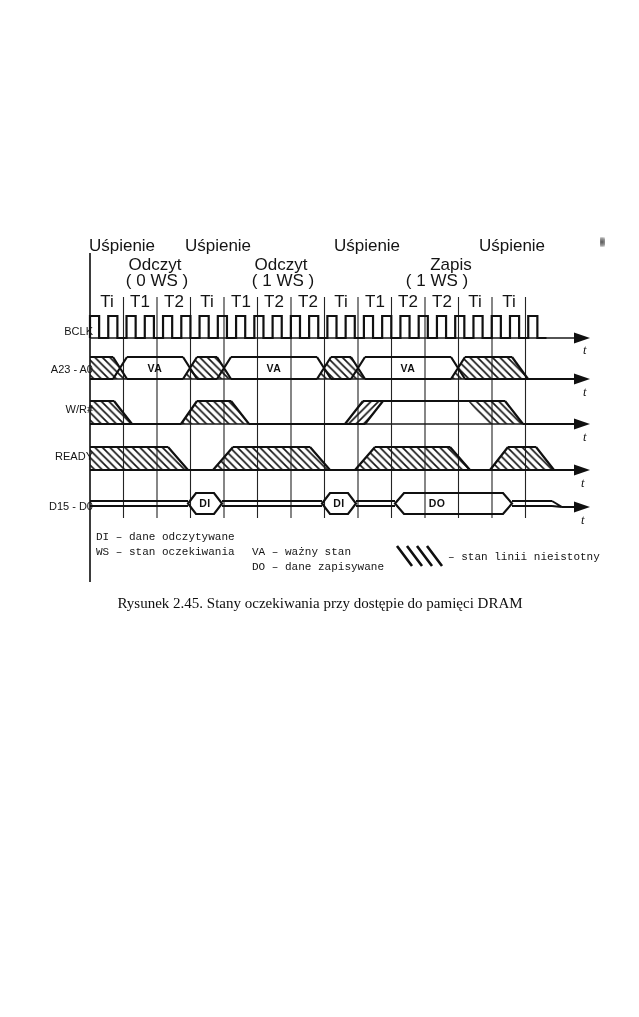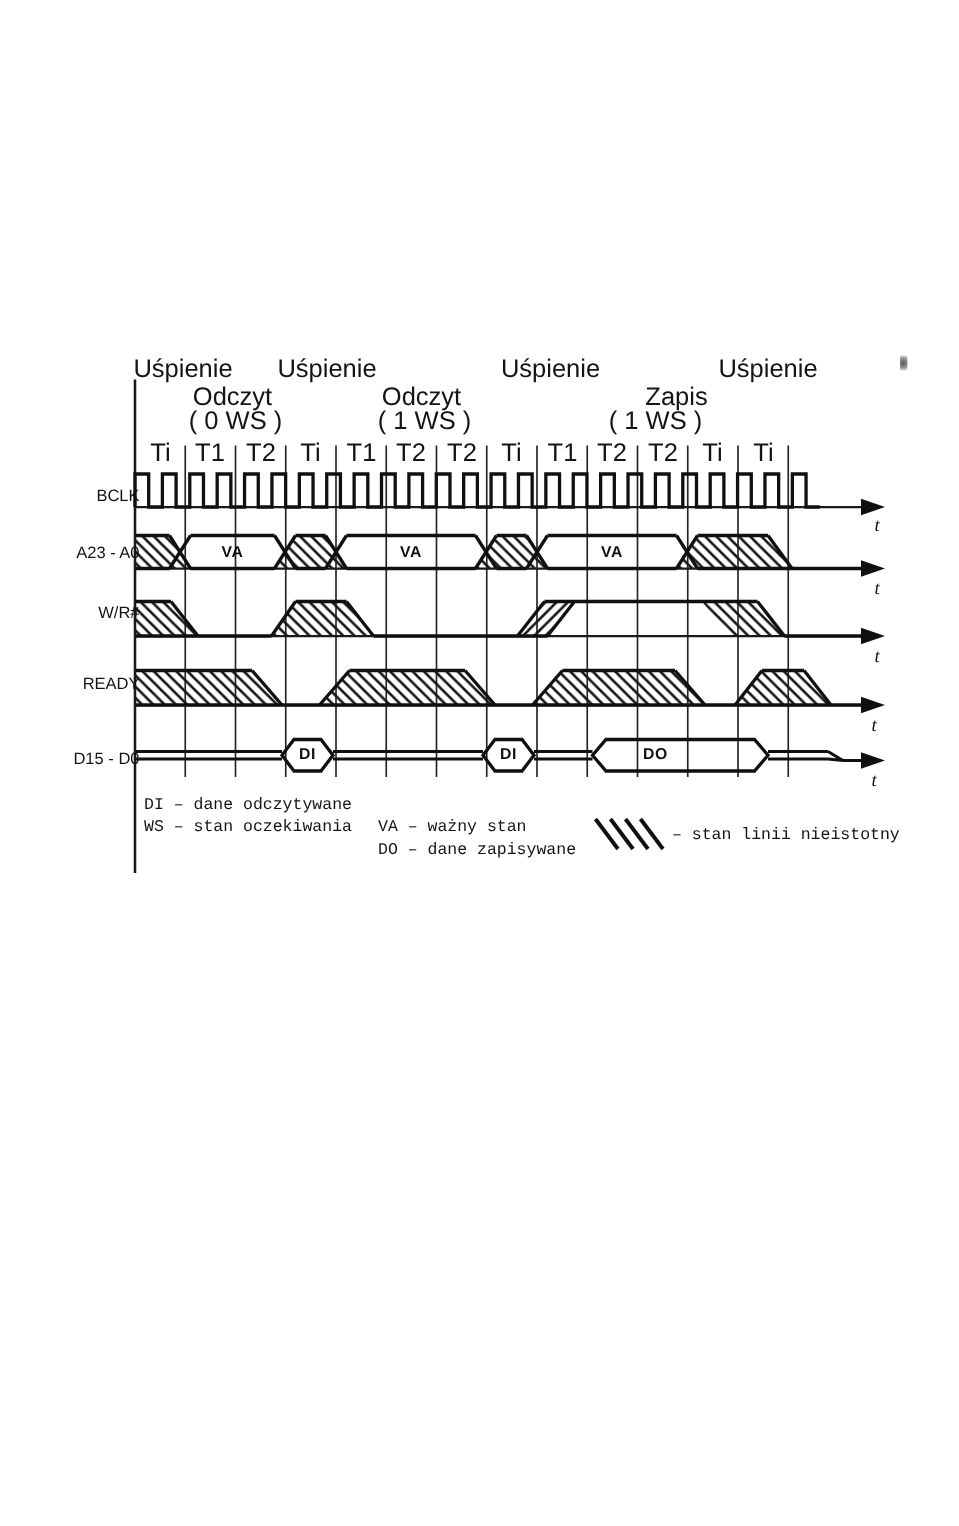--- a/index.html
+++ b/index.html
@@ -171,14 +171,15 @@
   <span class="taxis" style="left:583px;top:430px">t</span>
   <span class="taxis" style="left:581px;top:476px">t</span>
   <span class="taxis" style="left:581px;top:513px">t</span>
 
   <span class="leg" style="left:96px;top:546px">WS – stan oczekiwania</span>
   <span class="leg" style="left:96px;top:531px">DI – dane odczytywane</span>
   <span class="leg" style="left:252px;top:546px">VA – ważny stan</span>
   <span class="leg" style="left:252px;top:561px">DO – dane zapisywane</span>
   <span class="leg" style="left:448px;top:551px">– stan linii nieistotny</span>
 
+  <div class="caption">Rysunek 2.45. Stany oczekiwania przy dostępie do pamięci DRAM</div>
 
 </div>
 
 </body></html>

